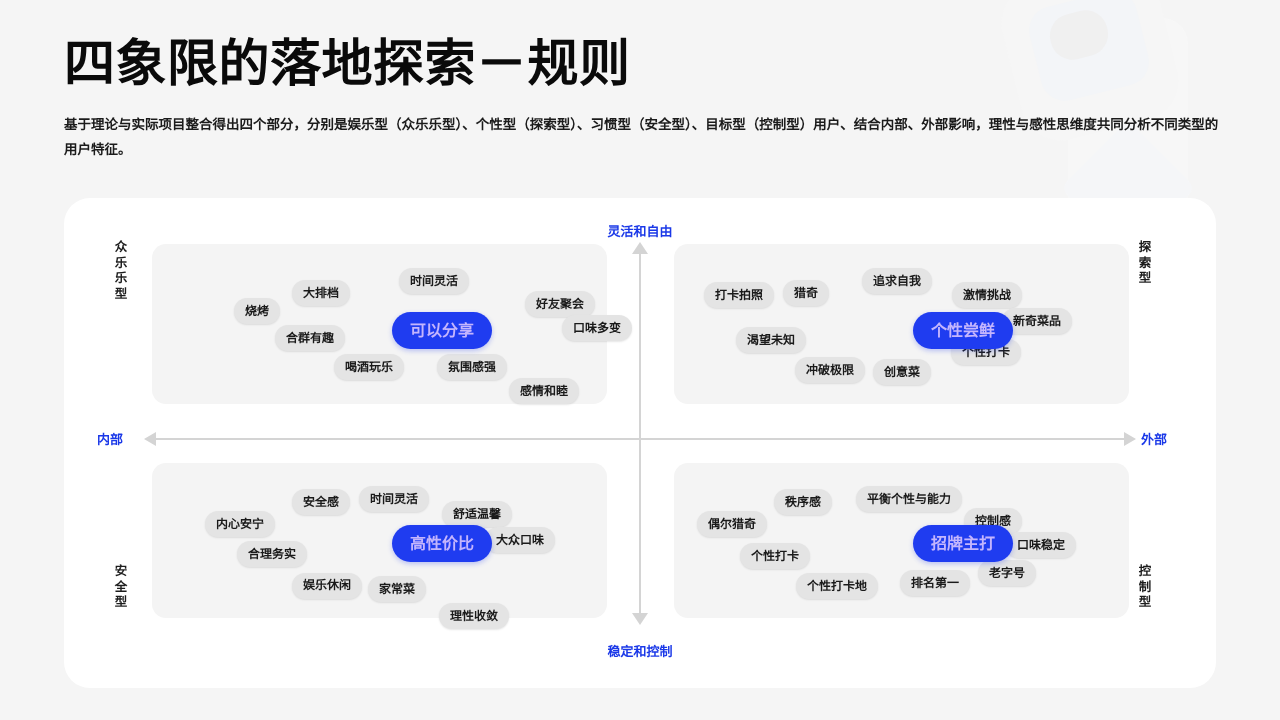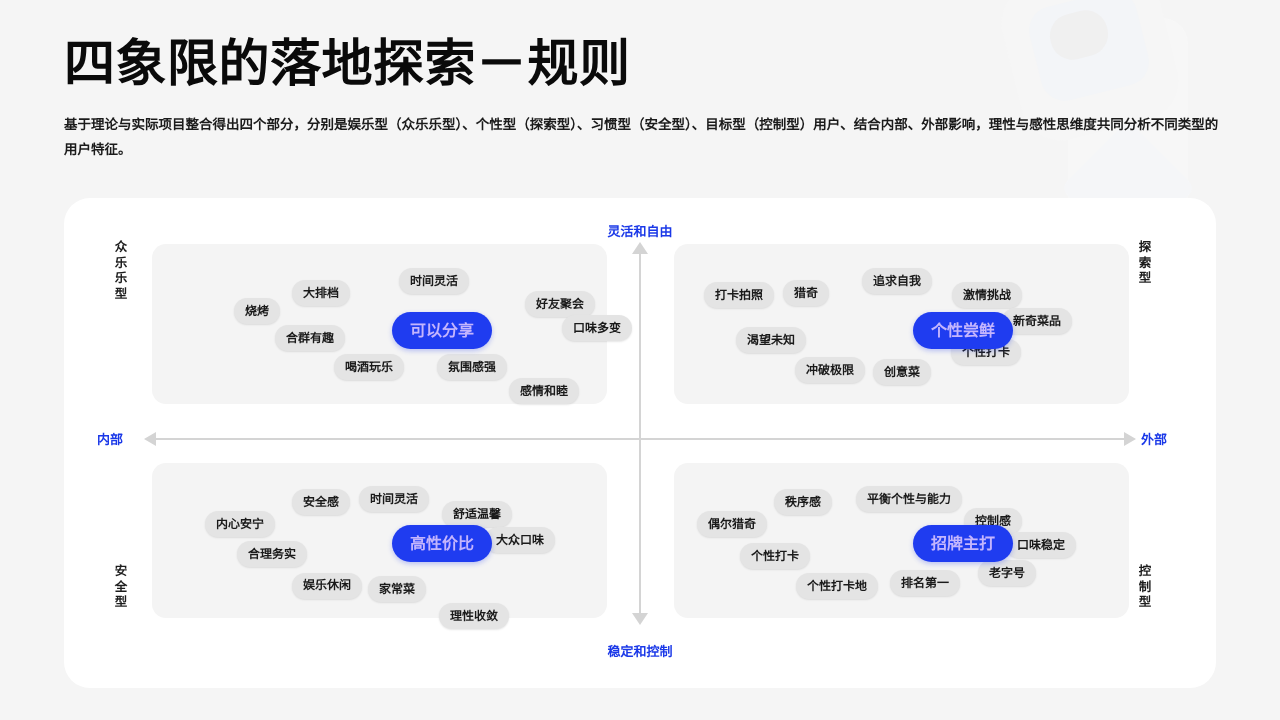--- a/index.html
+++ b/index.html
@@ -269,18 +269,18 @@
       <div class="pill primary" style="left: 240px; top: 62px;">高性价比</div>
     </div>
   <div class="quadrant q-br">
       <div class="pill" style="left: 23px; top: 48px;">偶尔猎奇</div>
       <div class="pill" style="left: 100px; top: 26px;">秩序感</div>
       <div class="pill" style="left: 182px; top: 23px;">平衡个性与能力</div>
       <div class="pill" style="left: 290px; top: 45px;">控制感</div>
       <div class="pill" style="left: 332px; top: 69px; text-align: right;">口味稳定</div>
       <div class="pill" style="left: 66px; top: 80px;">个性打卡</div>
       <div class="pill" style="left: 122px; top: 110px;">个性打卡地</div>
-      <div class="pill" style="left: 216px; top: 107px;">排名第一</div>
+      <div class="pill" style="left: 226px; top: 107px;">排名第一</div>
       <div class="pill" style="left: 304px; top: 97px;">老字号</div>
       <div class="pill primary" style="left: 239px; top: 62px;">招牌主打</div>
     </div>
 
 </div>
 
 </body></html>

